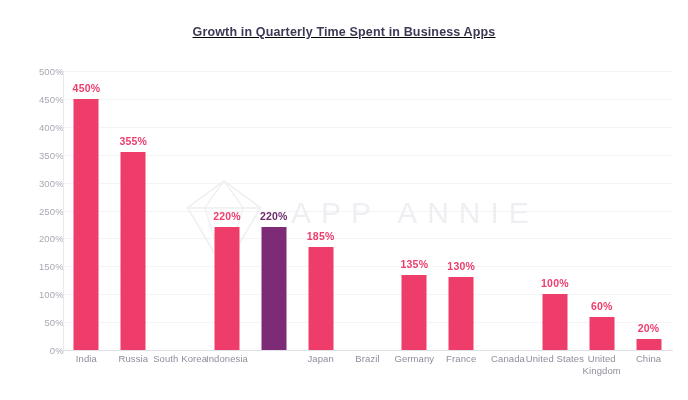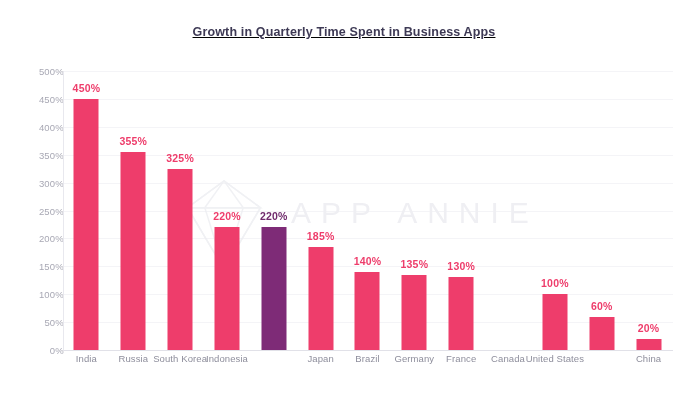--- a/index.html
+++ b/index.html
@@ -221,39 +221,31 @@
 
   <div class="bars">
       <div class="bar-slot" style="left: 0px; width: 46.8462px;">
         <div class="bar" style="height: 251.1px; background: rgb(238, 61, 107);"></div>
         <div class="bar-label" style="bottom: 256.1px; color: rgb(238, 61, 107);">450%</div>
       </div>
       <div class="bar-slot" style="left: 46.8462px; width: 46.8462px;">
         <div class="bar" style="height: 198.09px; background: rgb(238, 61, 107);"></div>
         <div class="bar-label" style="bottom: 203.09px; color: rgb(238, 61, 107);">355%</div>
       </div>
-      <div class="bar-slot" style="left: 93.6923px; width: 46.8462px;">
-        <div class="bar" style="height: 181.35px; background: rgb(238, 61, 107);"></div>
-        <div class="bar-label" style="bottom: 186.35px; color: rgb(238, 61, 107);">325%</div>
-      </div>
       <div class="bar-slot" style="left: 140.538px; width: 46.8462px;">
         <div class="bar" style="height: 122.76px; background: rgb(238, 61, 107);"></div>
         <div class="bar-label" style="bottom: 127.76px; color: rgb(238, 61, 107);">220%</div>
       </div>
       <div class="bar-slot" style="left: 187.385px; width: 46.8462px;">
         <div class="bar" style="height: 122.76px; background: rgb(126, 43, 119);"></div>
         <div class="bar-label" style="bottom: 127.76px; color: rgb(111, 42, 108);">220%</div>
       </div>
       <div class="bar-slot" style="left: 234.231px; width: 46.8462px;">
         <div class="bar" style="height: 103.23px; background: rgb(238, 61, 107);"></div>
         <div class="bar-label" style="bottom: 108.23px; color: rgb(238, 61, 107);">185%</div>
-      </div>
-      <div class="bar-slot" style="left: 281.077px; width: 46.8462px;">
-        <div class="bar" style="height: 78.12px; background: rgb(238, 61, 107);"></div>
-        <div class="bar-label" style="bottom: 83.12px; color: rgb(238, 61, 107);">140%</div>
       </div>
       <div class="bar-slot" style="left: 327.923px; width: 46.8462px;">
         <div class="bar" style="height: 75.33px; background: rgb(238, 61, 107);"></div>
         <div class="bar-label" style="bottom: 80.33px; color: rgb(238, 61, 107);">135%</div>
       </div>
       <div class="bar-slot" style="left: 374.769px; width: 46.8462px;">
         <div class="bar" style="height: 72.54px; background: rgb(238, 61, 107);"></div>
         <div class="bar-label" style="bottom: 77.54px; color: rgb(238, 61, 107);">130%</div>
       </div>
       <div class="bar-slot" style="left: 468.462px; width: 46.8462px;">
@@ -275,16 +267,17 @@
       <div class="x-tick" style="left: 40.8462px; width: 58.8462px; color: rgb(142, 142, 156);">Russia</div>
       <div class="x-tick" style="left: 87.6923px; width: 58.8462px; color: rgb(142, 142, 156);">South Korea</div>
       <div class="x-tick" style="left: 134.538px; width: 58.8462px; color: rgb(142, 142, 156);">Indonesia</div>
       <div class="x-tick" style="left: 181.385px; width: 58.8462px; color: rgb(142, 142, 156); margin-top: 48px;">Worldwide</div>
       <div class="x-tick" style="left: 228.231px; width: 58.8462px; color: rgb(142, 142, 156);">Japan</div>
       <div class="x-tick" style="left: 275.077px; width: 58.8462px; color: rgb(142, 142, 156);">Brazil</div>
       <div class="x-tick" style="left: 321.923px; width: 58.8462px; color: rgb(142, 142, 156);">Germany</div>
       <div class="x-tick" style="left: 368.769px; width: 58.8462px; color: rgb(142, 142, 156);">France</div>
       <div class="x-tick" style="left: 415.615px; width: 58.8462px; color: rgb(142, 142, 156);">Canada</div>
       <div class="x-tick" style="left: 462.462px; width: 58.8462px; color: rgb(142, 142, 156);">United States</div>
+      <div class="x-tick" style="left: 509.308px; width: 58.8462px; color: rgb(142, 142, 156);">United Kingdom</div>
       <div class="x-tick" style="left: 556.154px; width: 58.8462px; color: rgb(142, 142, 156);">China</div>
     </div>
 
 </div>
 
 </body></html>

